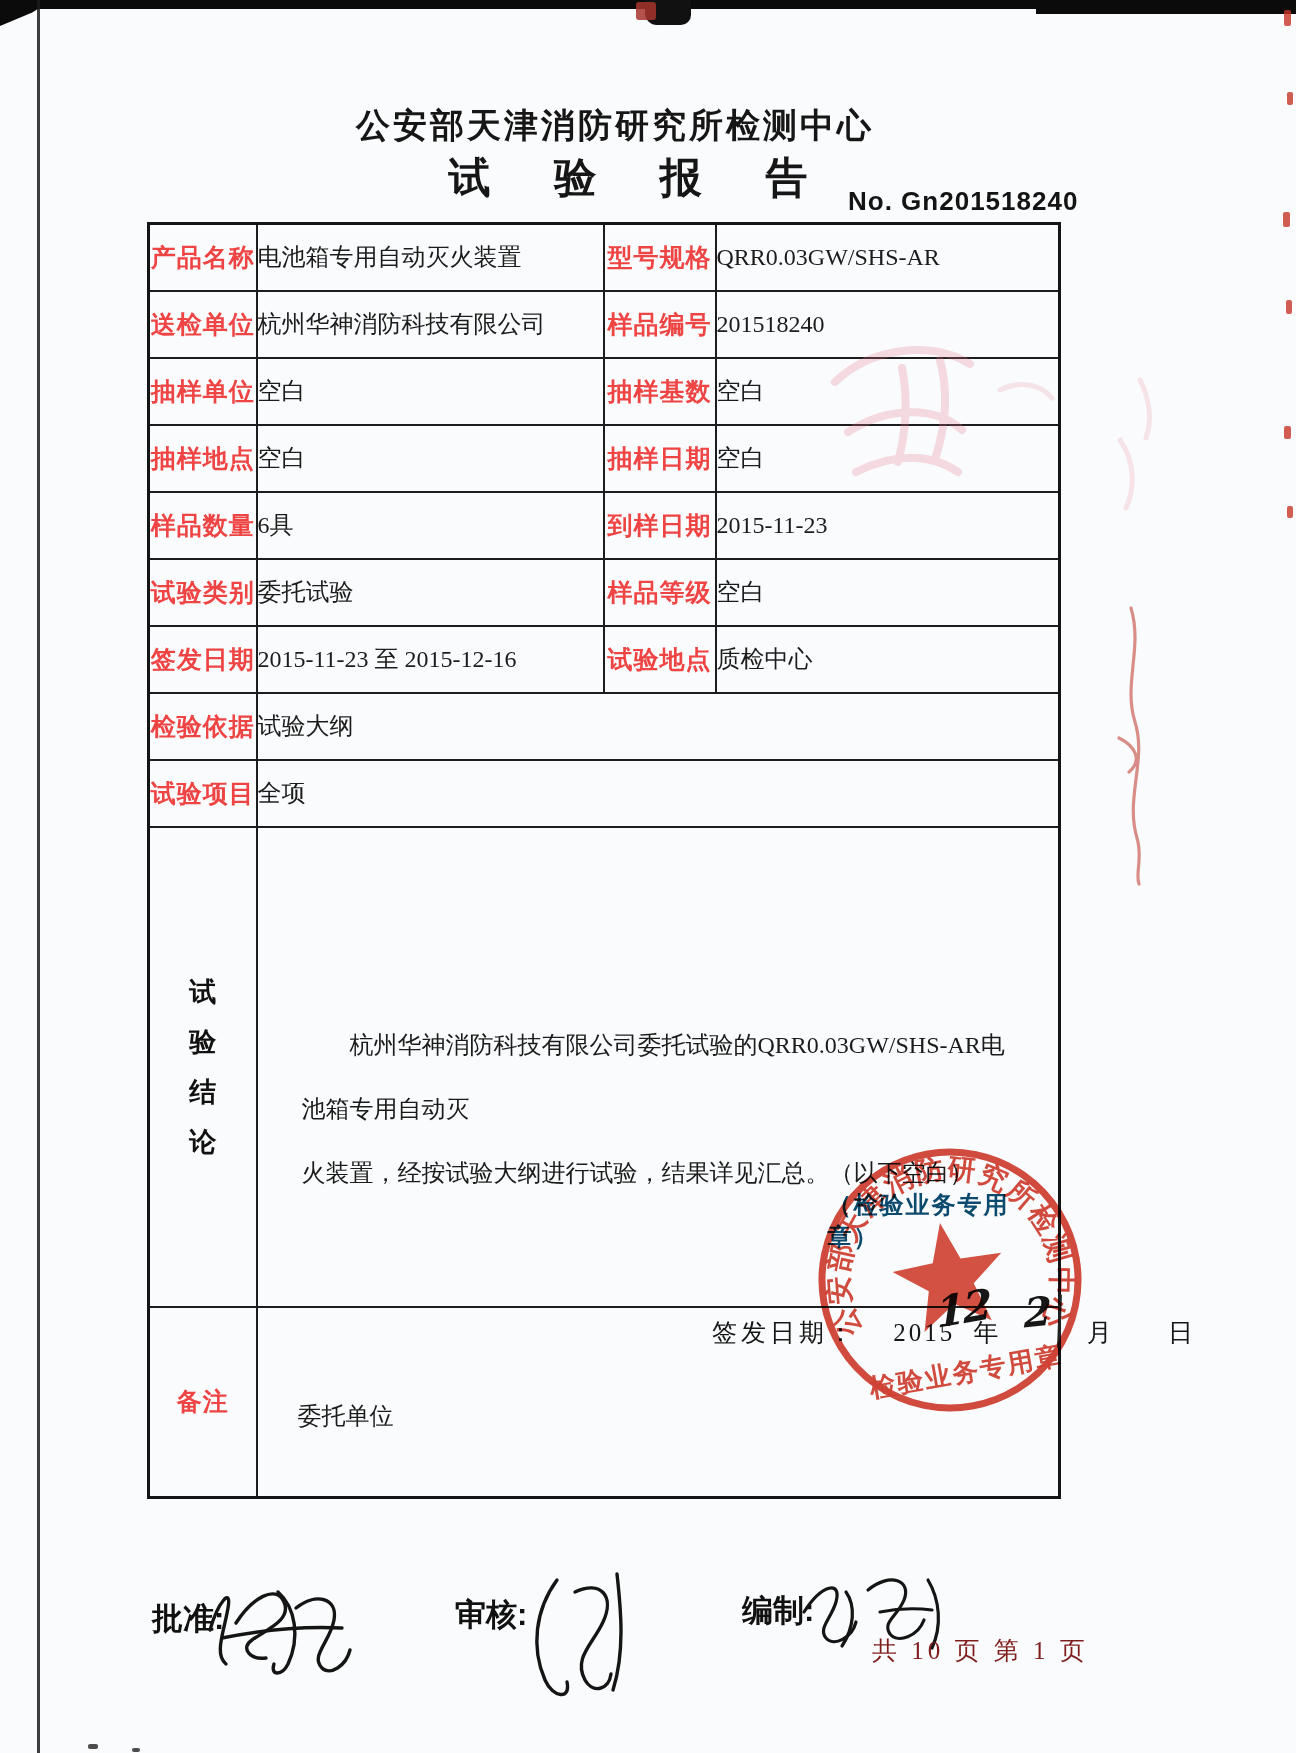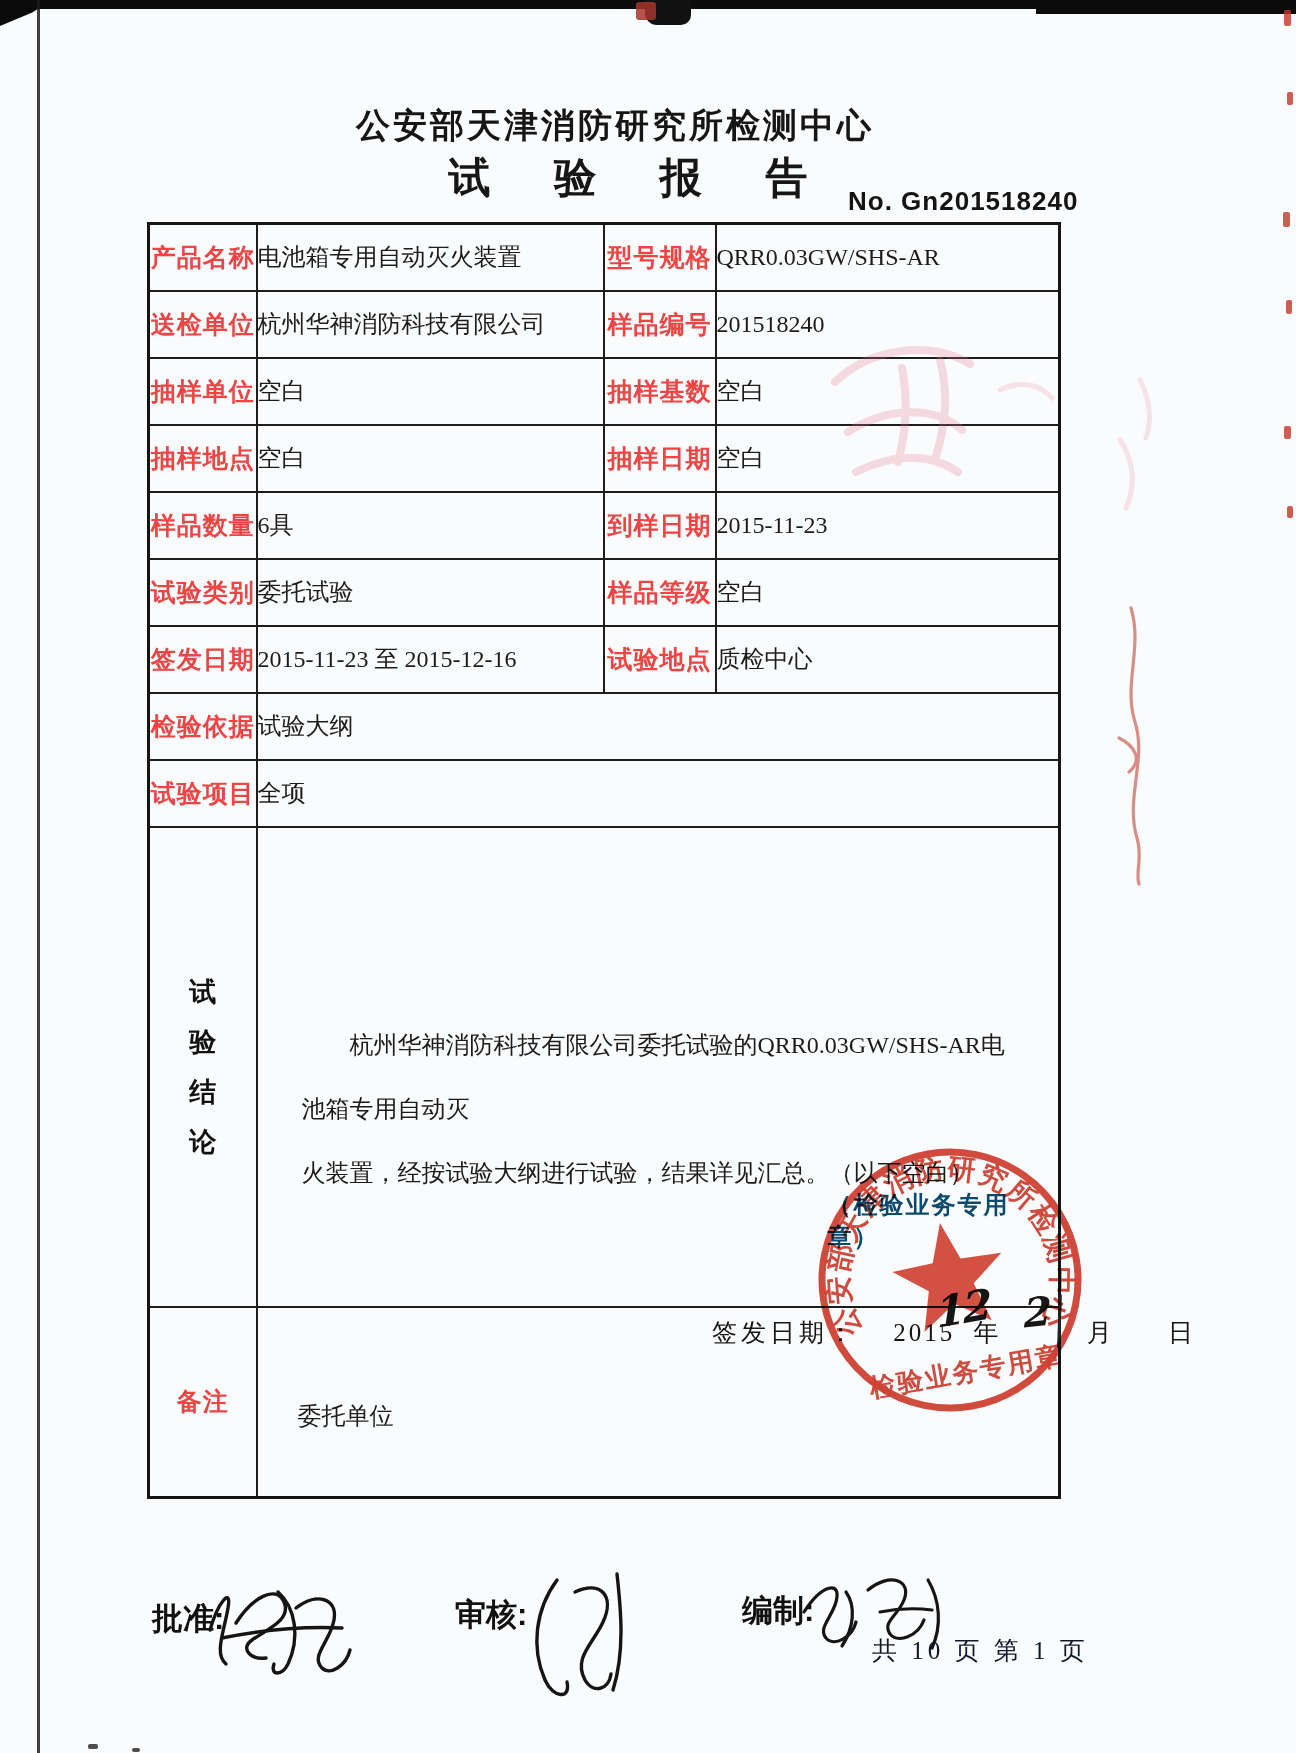--- a/index.html
+++ b/index.html
@@ -62,21 +62,21 @@
   
   .stamp{position:absolute;left:800px;top:1130px;width:300px;height:300px;
     mix-blend-mode:multiply;opacity:.92;z-index:5;pointer-events:none;}
   
   .pink-bleed{position:absolute;left:790px;top:320px;width:400px;height:230px;opacity:.85;pointer-events:none;}
   .red-squiggle{position:absolute;left:1105px;top:600px;width:60px;height:290px;pointer-events:none;}
   
   .foot-label{position:absolute;font-family:"Liberation Sans","DejaVu Sans",sans-serif;
     font-weight:bold;font-size:31px;color:#111;}
   .sig{position:absolute;pointer-events:none;}
-  .page-info{position:absolute;left:872px;top:1634px;font-size:25px;letter-spacing:4px;color:#0f172a;}
+  .page-info{position:absolute;left:872px;top:1634px;font-size:25px;letter-spacing:4px;color:#7f1d1d;}
 </style>
 </head>
 <body>
 
 <div class="scan-top"></div>
 <div class="scan-top-wedge"></div>
 <div class="scan-top-blob"></div>
 <div class="scan-top-right"></div>
 <div class="scan-top-red"></div>
 <div class="scan-left-line"></div>

